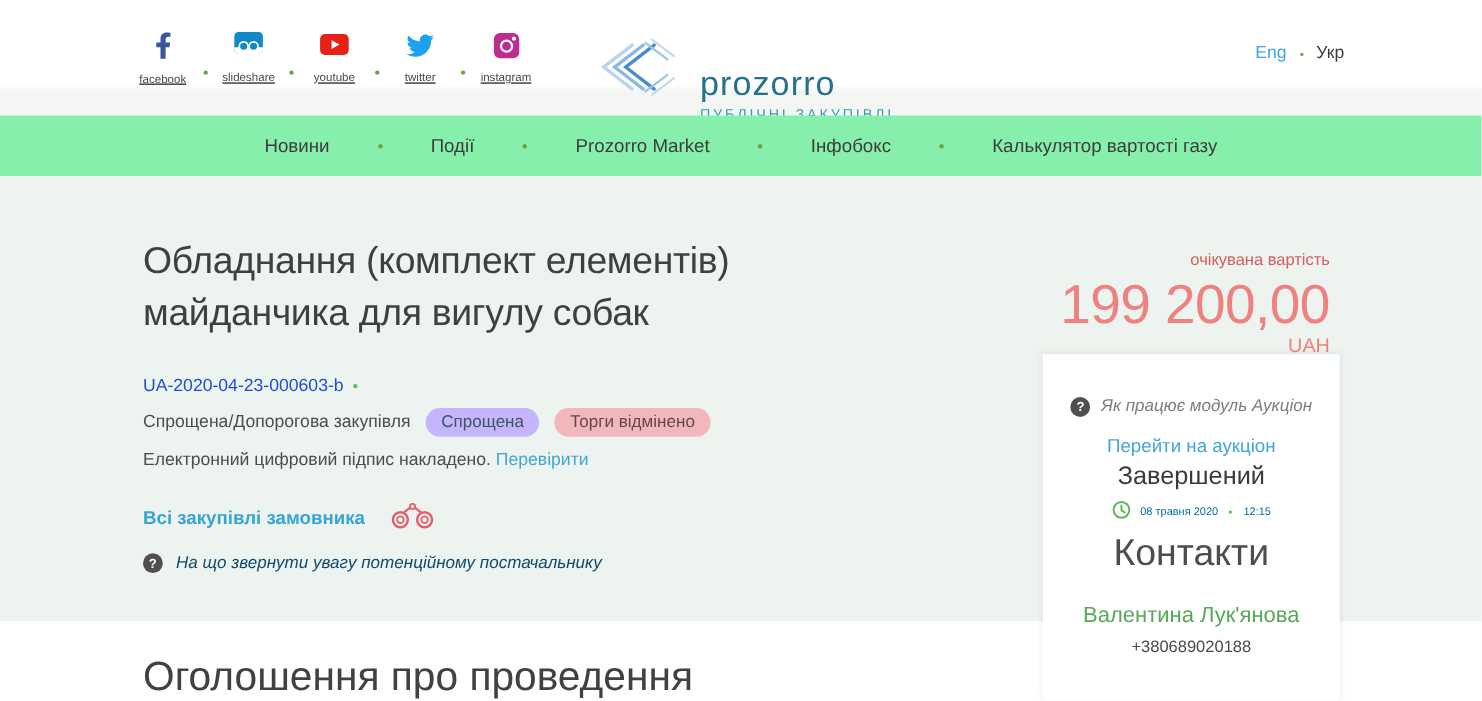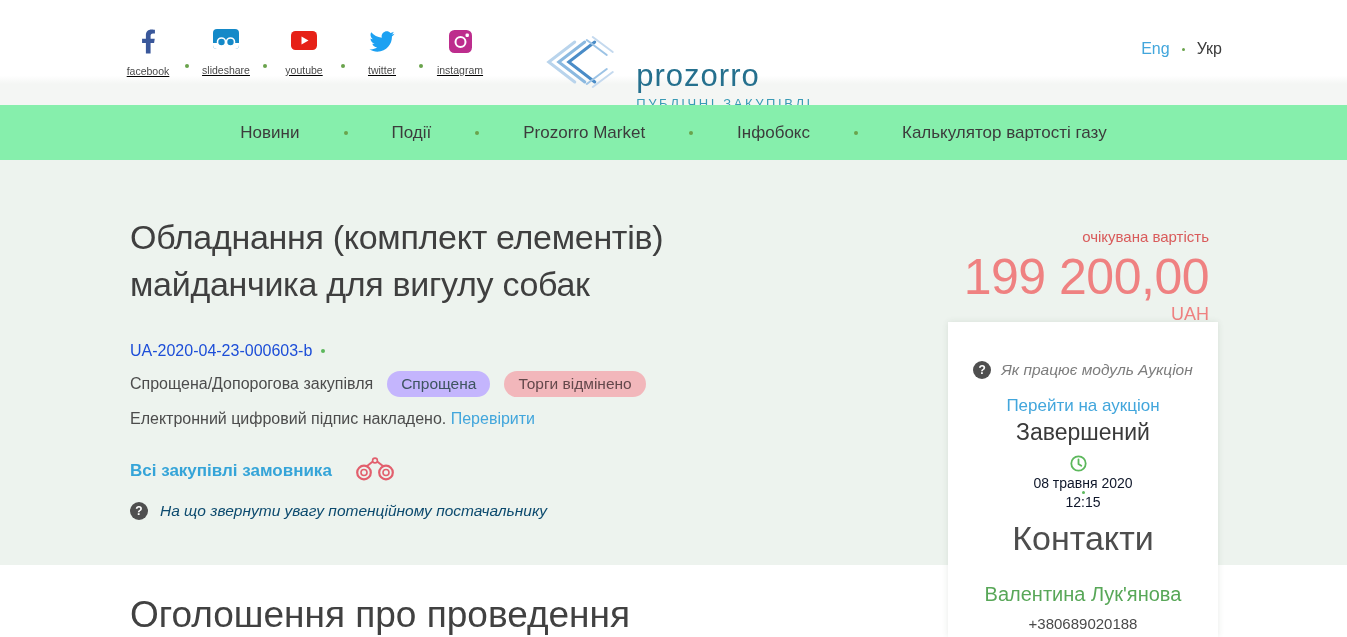--- a/index.html
+++ b/index.html
@@ -63,21 +63,21 @@
   .price-amount { font-size:50px; font-weight:300; color:#ef8181; line-height:1.05; margin-top:6px; letter-spacing:-0.5px; }
   .price-currency { font-size:18px; color:#ef8181; margin-top:0; }
 
   
   .card { position:absolute; left:948px; top:322px; width:270px; height:315px; background:#fff;
     box-shadow:0 0 6px rgba(60,80,60,.12); text-align:center; z-index:2; padding-top:39px; }
   .how-row { display:flex; align-items:center; justify-content:center; }
   .how-text { font-size:15.5px; font-style:italic; color:#7d7d7d; margin-left:10px; }
   .goto-link { display:block; margin-top:17px; font-size:17px; }
   .auction-status { margin-top:3px; font-size:23px; color:#3a3a3a; }
-  .date-row { margin-top:9px; display:flex; align-items:center; justify-content:center; font-size:14px; color:#0f172a;flex-direction:column; }
+  .date-row { margin-top:9px; display:flex; align-items:center; justify-content:center; font-size:10px; color:#0369a1; }
   .date-row .clock { margin-right:9px; }
   .date-row .gdot { margin:0 10px; width:3px; height:3px; background:#5cb85c; }
   .protocol-link { display:block; margin-top:36px; font-size:16px; }
   .contacts-heading { margin-top:9px; font-size:34px; font-weight:300; color:#4d4d4d; }
   .contact-name { display:block; margin-top:25px; font-size:20px; color:#58a758; text-decoration:none; cursor:pointer; }
   .contact-phone { margin-top:9px; font-size:15px; color:#4a4a4a; }
 
   
   .announce-heading { position:absolute; left:130px; top:594px; font-size:37px; font-weight:300; color:#414141; z-index:2; }
 </style>

